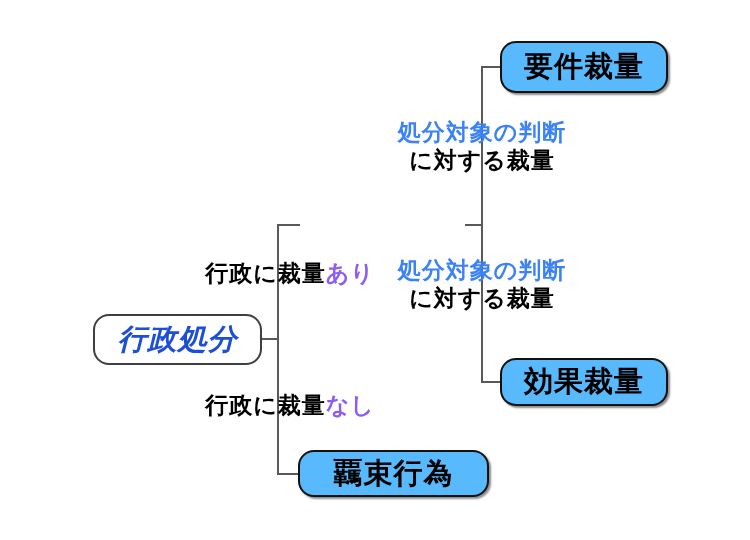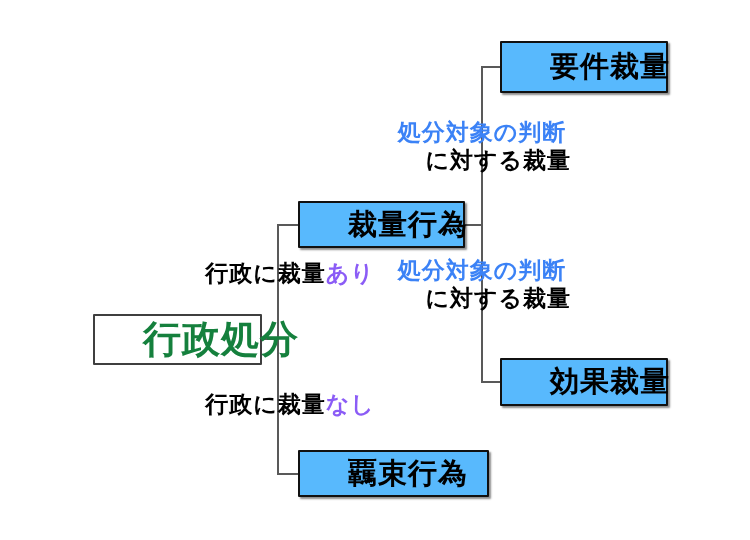--- a/index.html
+++ b/index.html
@@ -25,31 +25,32 @@
   }
   .line.h { height: 2px; }
   .line.v { width: 2px; }
 
   
   .node {
     position: absolute;
     box-sizing: border-box;
     display: flex;
     align-items: center;
-    border-radius: 1px;
+    justify-content: center;
+    border-radius: 16px;
     letter-spacing: 1px;
     white-space: nowrap;
-    padding-left: 48px;
   }
   .node-root {
     background: #ffffff;
     border: 2px solid #3f3f3f;
-    color: #15803d;
-    font-size: 38px;
+    color: #1d4ed8;
+    font-size: 29px;
     font-weight: 700;
+    font-style: italic;
   }
   .node-blue {
     background: #58b9fd;
     border: 2px solid #111111;
     color: #000000;
     font-size: 29px;
     font-weight: 700;
     box-shadow: 2px 2px 2px rgba(0,0,0,0.45);
   }
 
@@ -58,21 +59,21 @@
     position: absolute;
     text-align: center;
     font-size: 23px;
     font-weight: 700;
     color: #000000;
     white-space: nowrap;
     letter-spacing: 1px;
     line-height: 1.22;
   }
   .edge-label .hl { color: #8b5cf6; }
-  .edge-label .ln2 { display: block; font-weight: 700; text-align: right; }
+  .edge-label .ln2 { display: block; font-weight: 700; }
   .edge-label .ln1 { display: block; color: #3b82f6; }
 </style>
 </head>
 <body>
 
 <div id="canvas">
 
   <div class="line h" style="left:262px; top:338px; width:17px;"></div>
   <div class="line v" style="left:277px; top:224px; height:250px;"></div>
   <div class="line h" style="left:277px; top:224px; width:23px;"></div>
@@ -80,41 +81,38 @@
 
   <div class="line h" style="left:465px; top:224px; width:18px;"></div>
   <div class="line v" style="left:481px; top:66px; height:316px;"></div>
   <div class="line h" style="left:481px; top:66px; width:21px;"></div>
   <div class="line h" style="left:481px; top:381px; width:21px;"></div>
 
   <div class="node node-root" style="left:93px; top:314px; width:169px; height:51px;">
     <span>行政処分</span>
   </div>
 
-  <div class="node node-blue" style="left:298px; top:201px; width:167px; height:47px;">
-    <span>裁量行為</span>
-  </div>
 
   <div class="node node-blue" style="left:298px; top:450px; width:191px; height:47px;">
     <span>覊束行為</span>
   </div>
 
   <div class="node node-blue" style="left:500px; top:41px; width:168px; height:52px;">
     <span>要件裁量</span>
   </div>
 
   <div class="node node-blue" style="left:500px; top:358px; width:168px; height:48px;">
     <span>効果裁量</span>
   </div>
 
   <div class="edge-label" style="left:205px; top:259px; width:170px;">
     <span>行政に裁量</span><span class="hl">あり</span>
   </div>
 
-  <div class="edge-label" style="left:205px; top:391px; width:170px;font-family:Liberation Serif, serif;">
+  <div class="edge-label" style="left:205px; top:391px; width:170px;">
     <span>行政に裁量</span><span class="hl">なし</span>
   </div>
 
   <div class="edge-label" style="left:393px; top:118px; width:178px;">
     <span class="ln1">処分対象の判断</span>
     <span class="ln2">に対する裁量</span>
   </div>
 
   <div class="edge-label" style="left:393px; top:256px; width:178px;">
     <span class="ln1">処分対象の判断</span>

